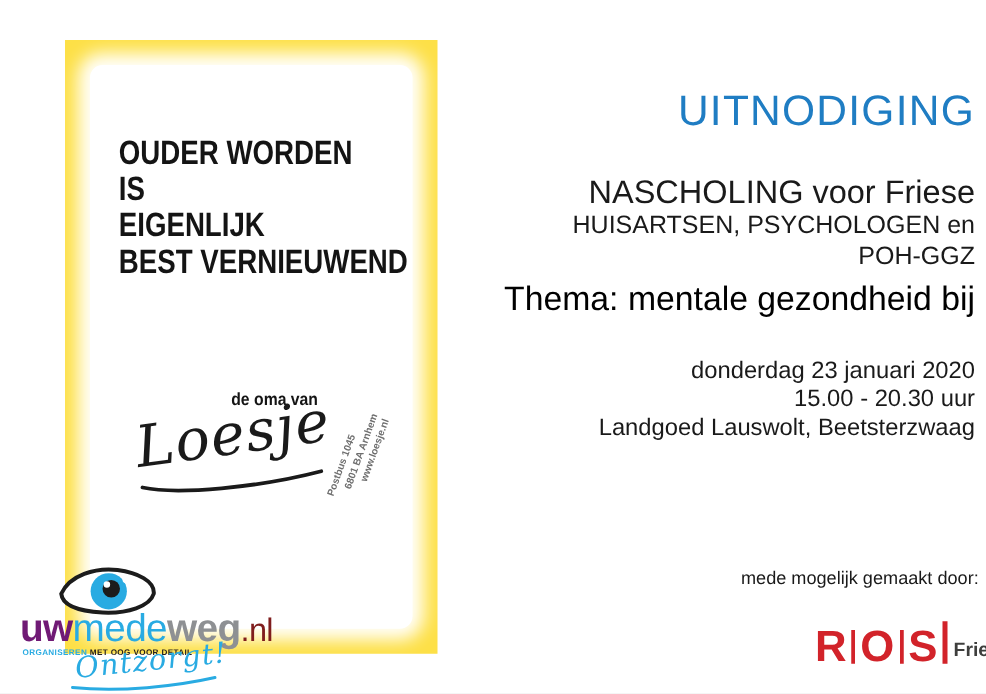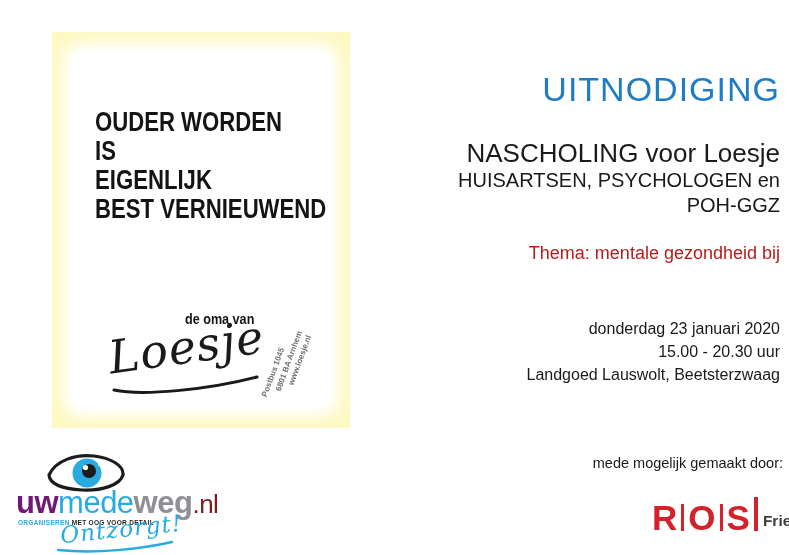--- a/index.html
+++ b/index.html
@@ -5,22 +5,22 @@
   * { margin:0; padding:0; box-sizing:border-box; }
   html,body { background:#e8e8e8; }
   body { font-family:"Liberation Sans", sans-serif; }
   .slide {
     position:relative; width:789px; height:555px; background:#ffffff;
     overflow:hidden; margin:0 auto;
   }
 
   
   .poster {
-    position:absolute; left:52px; top:32px; width:298px; height:396px;
-    background:#fef9c3;
+    position:absolute; left:52px; top:32px; width:298px; height:491px;
+    background:#fde047;
   }
   .poster-inner {
     position:absolute; left:20px; top:20px; right:20px; bottom:20px;
     background:#ffffff; border-radius:10px;
     box-shadow:0 0 14px 9px rgba(255,255,255,0.98);
   }
   .poster-slogan {
     position:absolute; left:43px; top:76px; width:300px;
     font-weight:700; font-size:27px; line-height:29px; color:#141414;
     transform:scaleX(0.82); transform-origin:left top;
@@ -51,22 +51,22 @@
   .right-col {
     position:absolute; left:364px; top:70px; width:416px;
     text-align:right; color:#1a1a1a;
   }
   .inv-title {
     font-size:34px; font-weight:400; letter-spacing:1px; color:#1F7DC3;
     line-height:38px;
   }
   .inv-heading { margin-top:30px; font-size:26px; line-height:30px; font-weight:400; }
   .inv-subheading { font-size:20px; line-height:25px; font-weight:400; }
-  .inv-theme { margin-top:22px; font-size:18px; line-height:27px; color:#b91c1c; }
-  .inv-when { margin-top:50px; font-size:16px; line-height:23px; }
+  .inv-theme { margin-top:8px; font-size:27px; line-height:27px; color:#000000; }
+  .inv-when { margin-top:32px; font-size:19px; line-height:23px; }
 
   
   .uwzorgweg { position:absolute; left:16px; top:450px; width:200px; height:105px; }
   .eye { position:absolute; left:30px; top:2px; }
   .wordmark {
     position:absolute; left:0px; top:37px; font-size:31px; line-height:31px;
     white-space:nowrap; letter-spacing:-0.5px;
   }
   .wm-uw  { font-weight:800; color:#701a75; }
   .wm-zorg{ font-weight:400; color:#29ABE2; }
@@ -136,21 +136,21 @@
     </svg>
     <div class="poster-address">
       <div class="addr1">Postbus 1045</div>
       <div class="addr2">6801 BA Arnhem</div>
       <div class="addr3">www.loesje.nl</div>
     </div>
   </div>
 
   <div class="right-col">
     <div class="inv-title">UITNODIGING</div>
-    <div class="inv-heading">NASCHOLING voor Loesje</div>
+    <div class="inv-heading">NASCHOLING voor Friese</div>
     <div class="inv-subheading">HUISARTSEN, PSYCHOLOGEN en</div>
     <div class="inv-subheading">POH-GGZ</div>
     <div class="inv-theme">
       <div>Thema: mentale gezondheid bij</div>
     </div>
     <div class="inv-when">
       <div>donderdag 23 januari 2020</div>
       <div>15.00 - 20.30 uur</div>
       <div>Landgoed Lauswolt, Beetsterzwaag</div>
     </div>

